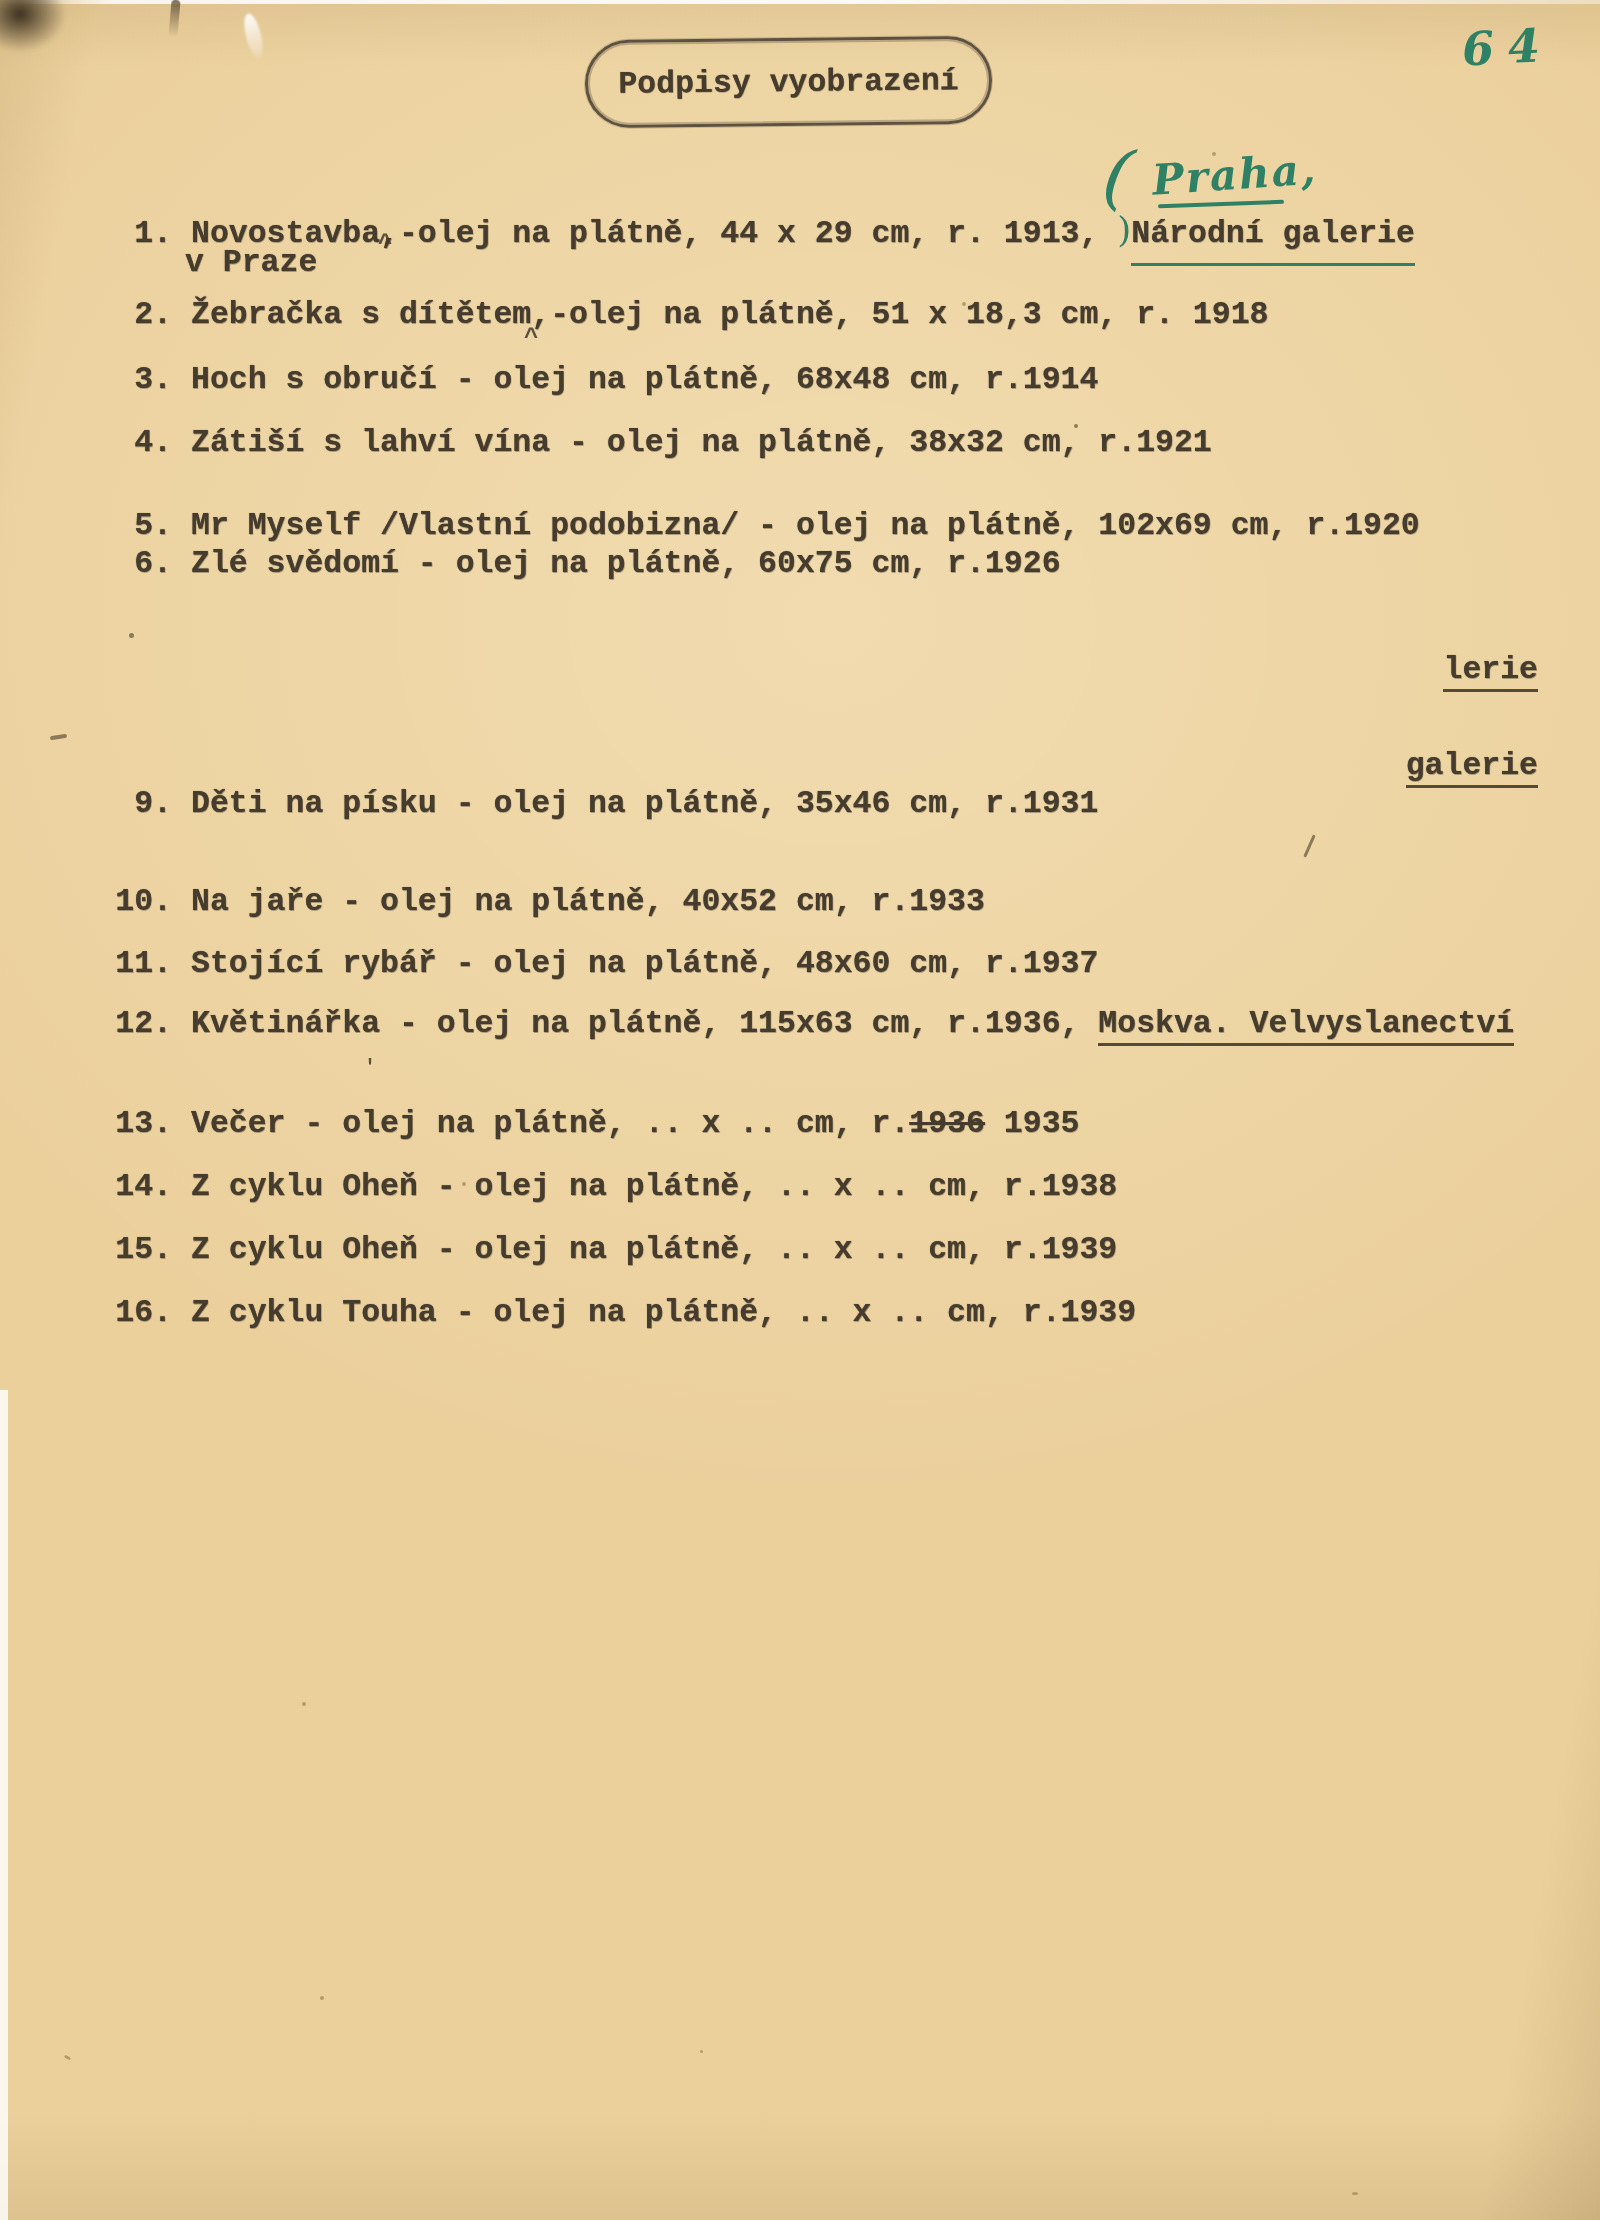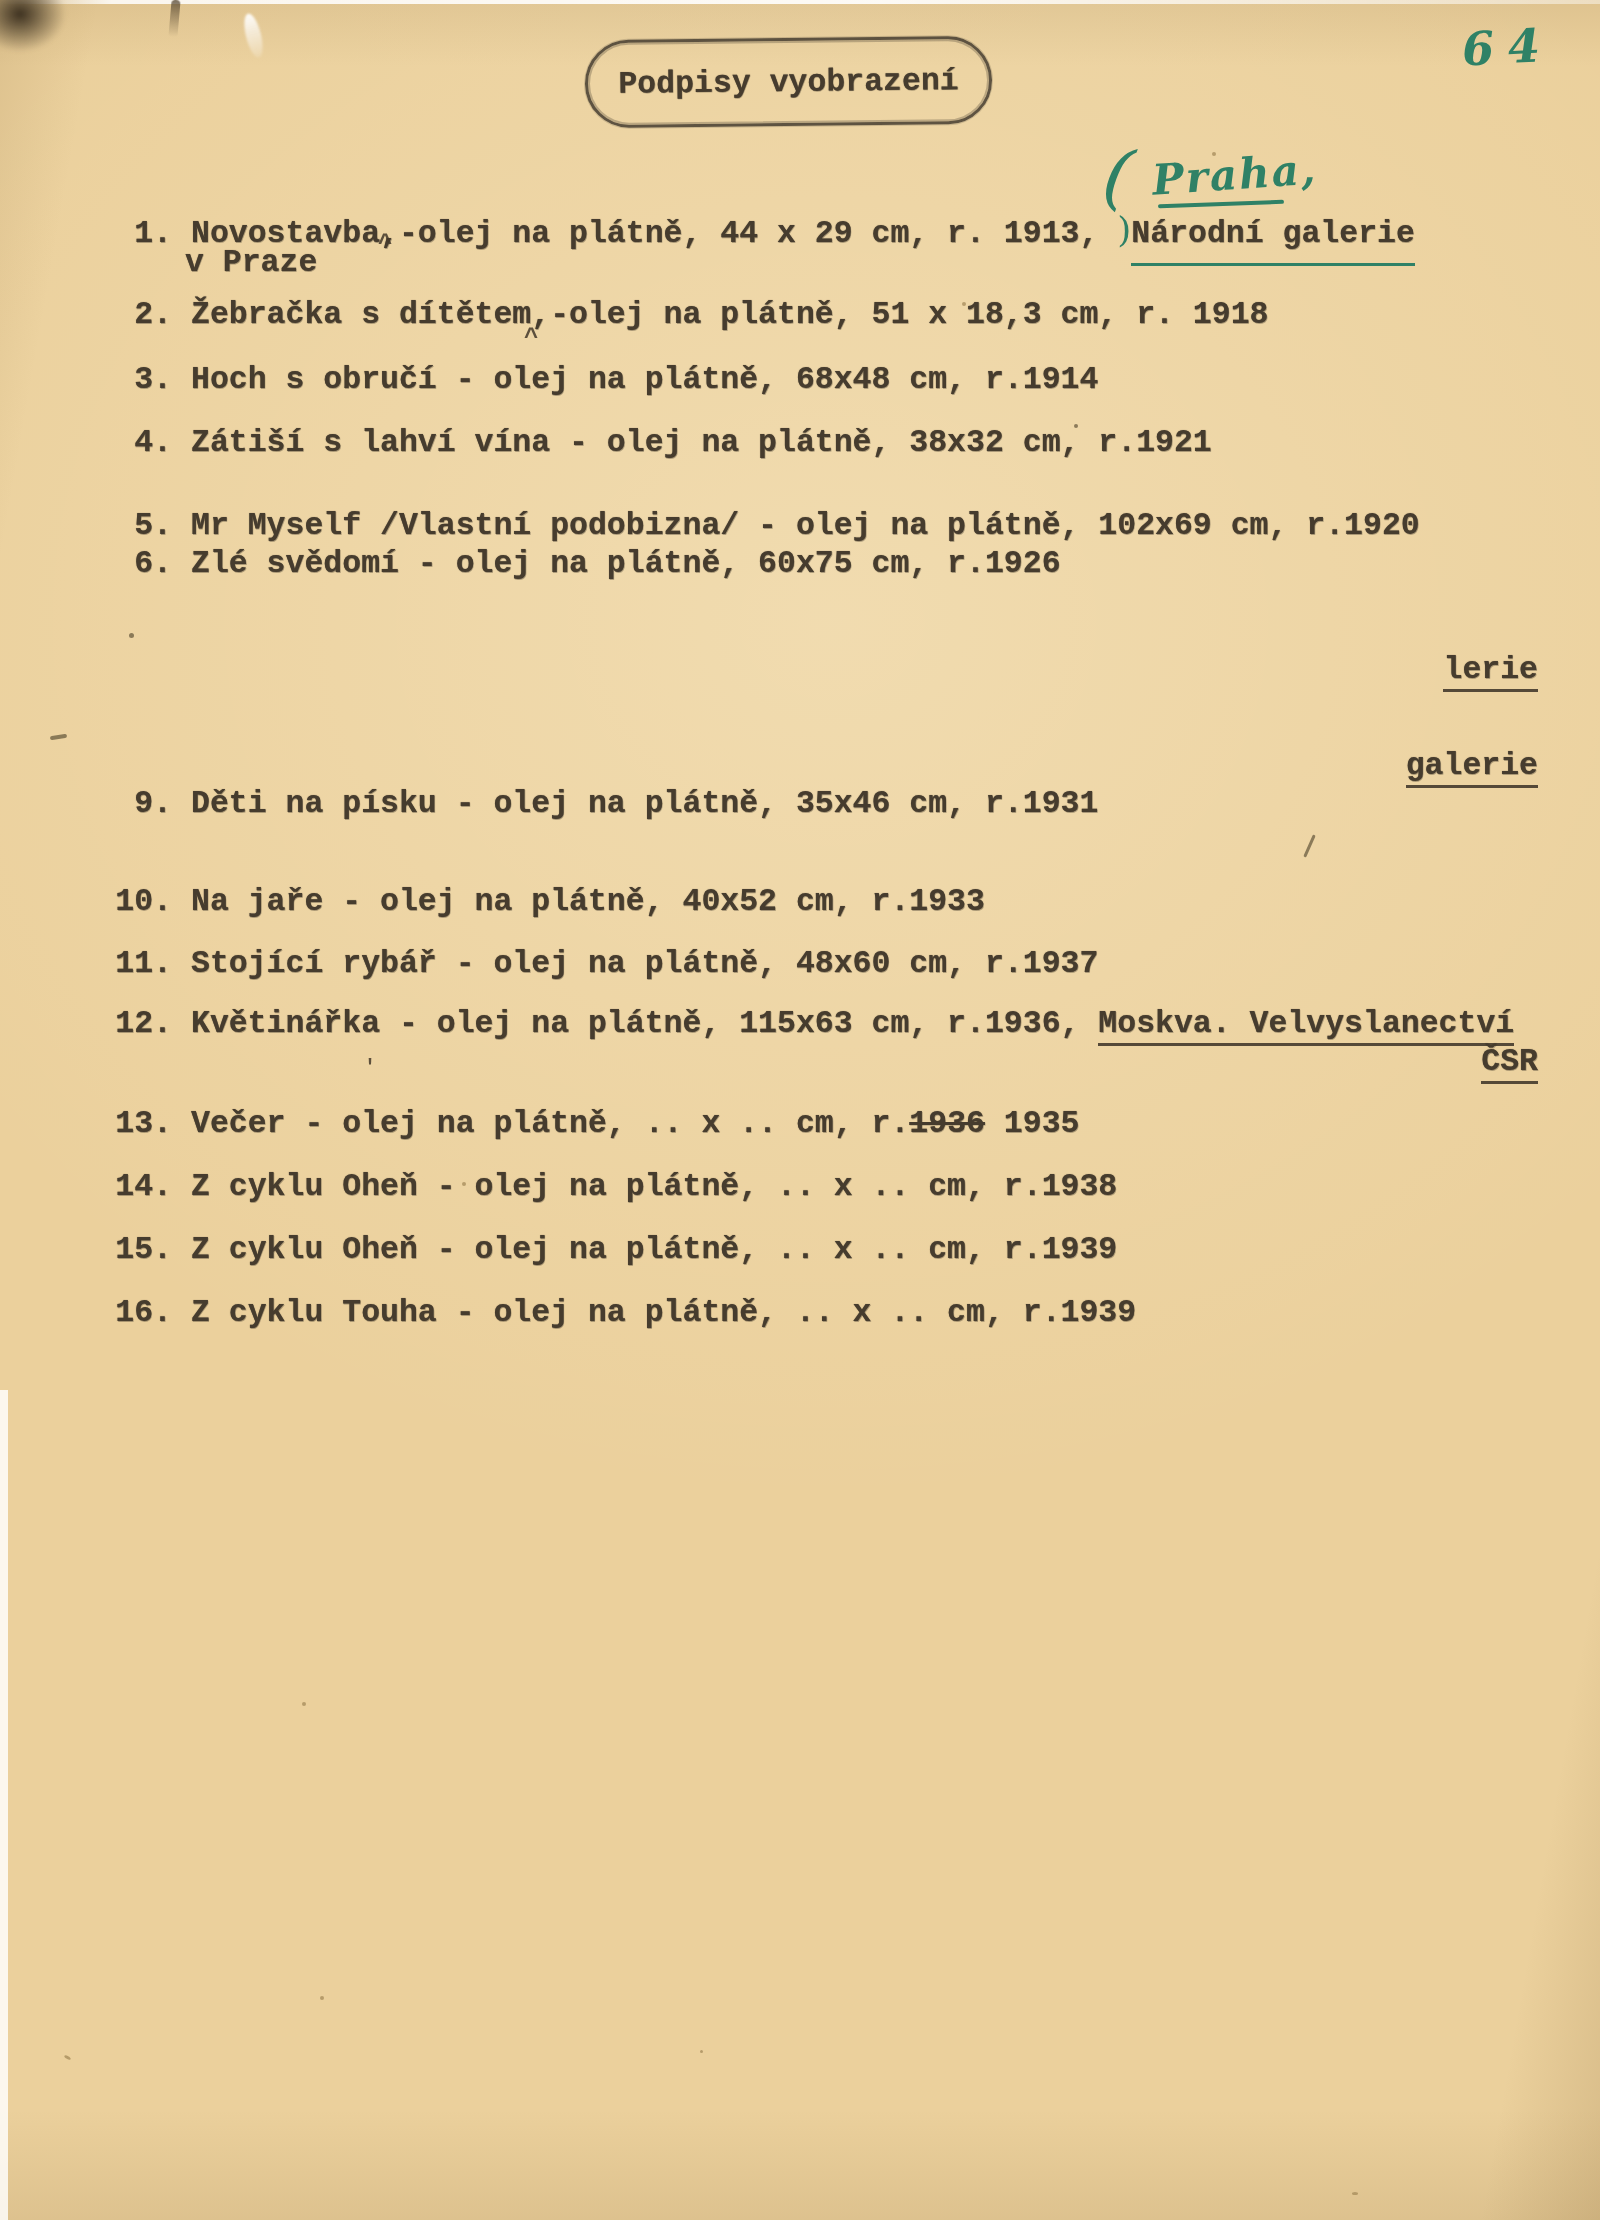--- a/index.html
+++ b/index.html
@@ -92,21 +92,20 @@
 
   <div class="l cont ink" style="top:654px"><span class="u">lerie</span></div>
 
   <div class="l cont ink" style="top:750px"><span class="u">galerie</span></div>
 
   <div class="l ink" style="top:788px"><span class="num">9.</span><span>Děti na písku - olej na plátně, 35x46 cm, r.1931</span></div>
   <div class="l ink" style="top:886px"><span class="num">10.</span><span>Na jaře - olej na plátně, 40x52 cm, r.1933</span></div>
   <div class="l ink" style="top:948px"><span class="num">11.</span><span>Stojící rybář - olej na plátně, 48x60 cm, r.1937</span></div>
 
   <div class="l ink" style="top:1008px"><span class="num">12.</span><span>Květinářka - olej na plátně, 115x63 cm, r.1936, </span><span class="u">Moskva. Velvyslanectví</span></div>
-  <div class="l cont ink" style="top:1046px"><span class="u">ČSR</span></div>
 
   <div class="l ink" style="top:1108px"><span class="num">13.</span><span>Večer - olej na plátně, .. x .. cm, r.</span><span class="strike">1936</span><span> 1935</span></div>
 
   <div class="l ink" style="top:1171px"><span class="num">14.</span><span>Z cyklu Oheň - olej na plátně, .. x .. cm, r.1938</span></div>
   <div class="l ink" style="top:1234px"><span class="num">15.</span><span>Z cyklu Oheň - olej na plátně, .. x .. cm, r.1939</span></div>
   <div class="l ink" style="top:1297px"><span class="num">16.</span><span>Z cyklu Touha - olej na plátně, .. x .. cm, r.1939</span></div>
 
   <span class="caret" style="left:378px;top:230px">^</span>
   <span class="caret" style="left:524px;top:324px">^</span>
   <span class="caret" style="left:364px;top:1056px;font-size:20px">'</span>

